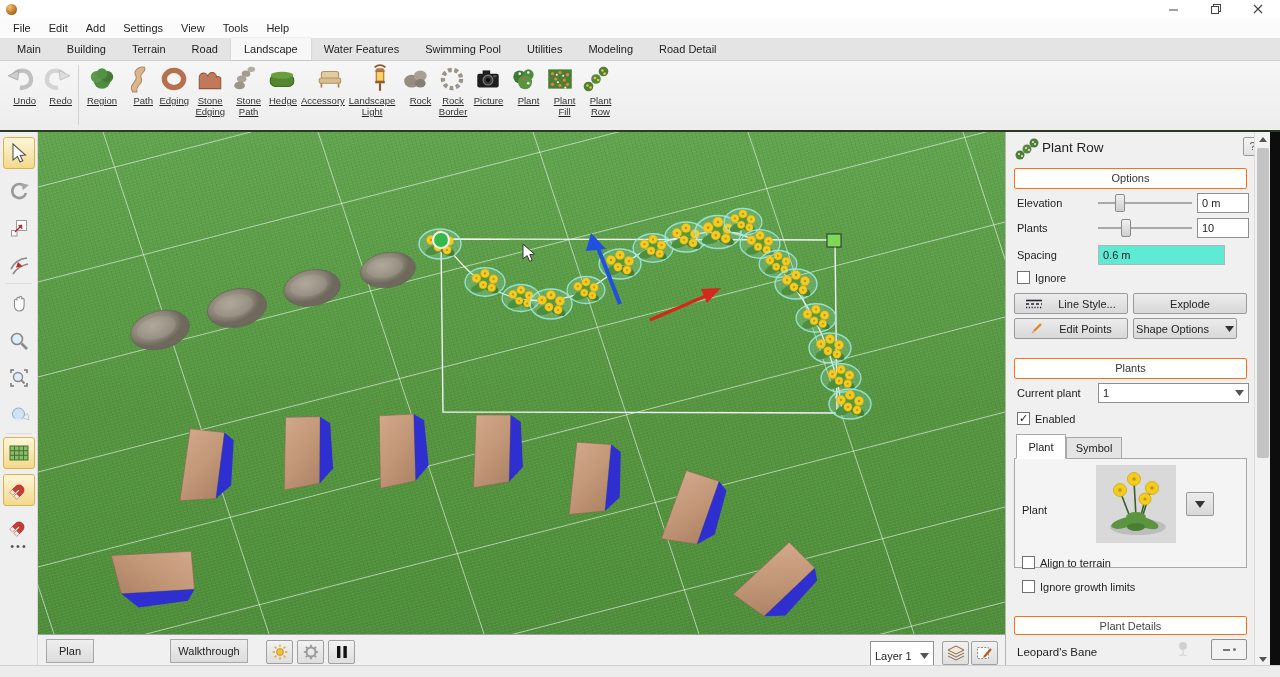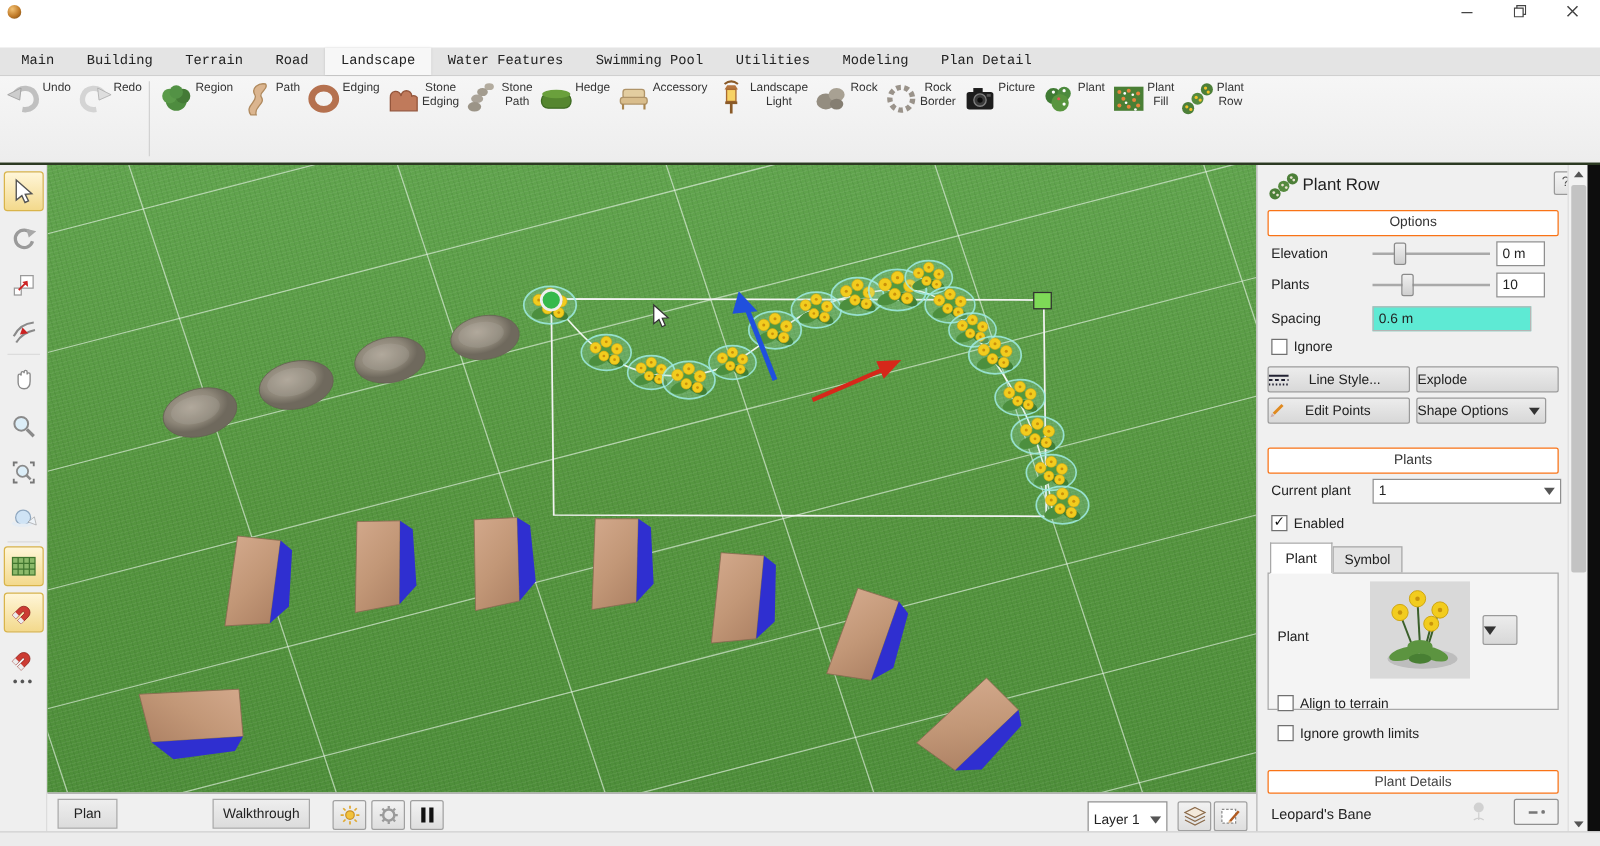--- a/index.html
+++ b/index.html
@@ -9,26 +9,26 @@
   
   #titlebar{position:absolute;left:0;top:0;width:1280px;height:18px;background:#fff;display:flex;align-items:center;}
   #appicon{width:11px;height:11px;border-radius:50%;background:radial-gradient(circle at 35% 30%,#f2c173,#c07a28 55%,#6e4312);margin:0 6px 0 6px;}
   #wintitle{font-size:11px;color:#333;}
   #wincontrols{position:absolute;right:6px;top:0;height:18px;display:flex;gap:26px;align-items:center;padding-right:8px;}
   .winbtn{width:16px;height:14px;display:flex;align-items:center;justify-content:center;}
   
   #menubar{position:absolute;left:0;top:18px;width:1280px;height:20px;background:#fbfbfb;display:flex;align-items:center;padding-left:4px;}
   .menuitem{font-size:11px;padding:2px 9px;color:#222;}
   
-  #tabbar{position:absolute;left:0;top:38px;width:1280px;height:23px;background:#e4e4e4;display:flex;align-items:stretch;padding-left:4px;border-bottom:1px solid #d0d0d0;font-family:Liberation Mono, monospace;}
+  #tabbar{position:absolute;left:0;top:38px;width:1280px;height:23px;background:#e4e4e4;display:flex;align-items:stretch;padding-left:4px;border-bottom:1px solid #d0d0d0;}
   .rtab{font-size:11px;padding:5px 13px 0 13px;color:#222;}
   .rtab.active{background:#f7f7f7;box-shadow:0 0 2px rgba(0,0,0,.15);}
   
   #toolbar{position:absolute;left:0;top:61px;width:1280px;height:69px;background:linear-gradient(180deg,#f6f6f6,#ededed);display:flex;align-items:flex-start;padding:2px 0 0 2px;}
-  .titem{display:flex;flex-direction:row;align-items:flex-start;padding:1px 2px;min-width:36px;}
+  .titem{display:flex;flex-direction:column;align-items:flex-end;padding:1px 2px;min-width:36px;text-decoration:underline;}
   .ticon{width:30px;height:30px;display:flex;align-items:center;justify-content:center;}
   .tlabel{font-size:9.5px;color:#333;text-align:center;line-height:1.15;margin-top:2px;white-space:pre-line;}
   .tsep{width:1px;height:60px;background:#d2d2d2;margin:2px 4px;}
   
   #main{position:absolute;left:0;top:130px;width:1280px;height:535px;border-top:2px solid #2c3a22;}
   
   #lefttools{position:absolute;left:0;top:0;width:38px;height:535px;background:#efefef;border-right:1px solid #d6d6d6;}
   .ltool{position:absolute;left:3px;width:32px;height:32px;border-radius:3px;display:flex;align-items:center;justify-content:center;}
   .ltool.sel{background:linear-gradient(180deg,#fff6d8,#f3d98c);border:1px solid #d9b44a;}
   .lsep{position:absolute;left:6px;width:26px;height:1px;background:#dcdcdc;}
@@ -40,26 +40,26 @@
   .vtab{position:absolute;top:4px;height:24px;font-size:11px;display:flex;align-items:center;justify-content:center;background:linear-gradient(180deg,#eee,#dcdcdc);border:1px solid #a8a8a8;color:#222;}
   .vtab.active{background:#fff;border-color:#8f8f8f;height:26px;top:5px;z-index:2;margin-top:48px;}
   .vbtn{position:absolute;top:5px;width:27px;height:24px;background:linear-gradient(180deg,#f2f2f2,#dedede);border:1px solid #a0a0a0;border-radius:2px;display:flex;align-items:center;justify-content:center;}
   #layersel{position:absolute;top:6px;width:64px;height:22px;background:#fff;border:1px solid #8f8f8f;font-size:11px;display:flex;align-items:center;padding:14px 4px;justify-content:space-between;}
   
   #rightpanel{position:absolute;left:1005px;top:0;width:249px;height:535px;background:#f0f0f0;border-left:1px solid #b5b5b5;font-size:11px;}
   #rp-title{position:absolute;left:36px;top:8px;font-size:13.5px;color:#222;}
   #rp-help{position:absolute;left:237px;top:5px;width:19px;height:19px;background:linear-gradient(180deg,#f4f4f4,#e2e2e2);border:1px solid #9a9a9a;border-radius:2px;text-align:center;line-height:17px;font-size:11px;color:#555;}
   .hdrbtn{position:absolute;left:8px;width:233px;height:21px;background:#fff;border:1px solid #f97316;border-radius:2px;text-align:center;line-height:19px;color:#333;}
   .rp-label{position:absolute;left:11px;color:#222;}
-  .rp-input{position:absolute;width:39px;height:20px;background:#fff;border:1px solid #8f8f8f;font-size:11px;padding:0 4px;display:flex;align-items:center;}
+  .rp-input{position:absolute;width:52px;height:20px;background:#fff;border:1px solid #8f8f8f;font-size:11px;padding:0 4px;display:flex;align-items:center;}
   .slider{position:absolute;height:20px;}
   .slider .track{position:absolute;left:0;right:0;top:9px;height:2px;background:#a9a9a9;}
   .slider .thumb{position:absolute;top:1px;width:10px;height:18px;background:linear-gradient(180deg,#f0f0f0,#cfcfcf);border:1px solid #8a8a8a;border-radius:2px;}
   .cb{position:absolute;width:13px;height:13px;background:#fff;border:1px solid #707070;font-size:11px;line-height:11px;text-align:center;color:#111;}
-  .gbtn{position:absolute;height:21px;background:linear-gradient(180deg,#ececec,#d8d8d8);border:1px solid #9a9a9a;border-radius:2px;display:flex;align-items:center;justify-content:flex-start;gap:16px;color:#222;}
+  .gbtn{position:absolute;height:21px;background:linear-gradient(180deg,#ececec,#d8d8d8);border:1px solid #9a9a9a;border-radius:2px;display:flex;align-items:center;justify-content:center;gap:16px;color:#222;}
   .ptab{position:absolute;font-size:11px;border:1px solid #a8a8a8;display:flex;align-items:center;justify-content:center;}
   .ghost{opacity:.22;}
   
   #vscroll{position:absolute;left:1254px;top:0;width:16px;height:535px;background:#f2f2f2;border-left:1px solid #dcdcdc;}
   .sarrow{position:absolute;left:0;width:16px;height:15px;display:flex;align-items:center;justify-content:center;font-size:9px;color:#555;}
   #sthumb{position:absolute;left:2px;top:16px;width:12px;height:310px;background:#c3c3c3;border-radius:2px;}
   #blackstrip{position:absolute;left:1270px;top:0;width:10px;height:535px;background:#0d0d0d;}
   #bottomstrip{position:absolute;left:0;top:665px;width:1280px;height:12px;background:#ececec;border-top:1px solid #cfcfcf;}
   svg{display:block;}
 </style>
@@ -83,32 +83,41 @@
           </svg>
         </div>
       <div class="winbtn">
           <svg width="10" height="10">
             <path d="M1,1 L9,9 M9,1 L1,9" stroke="#444" stroke-width="1.2"></path>
           </svg>
         </div>
     </div>
   </div>
 
+  <div id="menubar">
+    <span class="menuitem">File</span>
+    <span class="menuitem">Edit</span>
+    <span class="menuitem">Add</span>
+    <span class="menuitem">Settings</span>
+    <span class="menuitem">View</span>
+    <span class="menuitem">Tools</span>
+    <span class="menuitem">Help</span>
+  </div>
 
   <div id="tabbar">
     <span class="rtab">Main</span>
     <span class="rtab">Building</span>
     <span class="rtab">Terrain</span>
     <span class="rtab">Road</span>
     <span class="rtab active">Landscape</span>
     <span class="rtab">Water Features</span>
     <span class="rtab">Swimming Pool</span>
     <span class="rtab">Utilities</span>
     <span class="rtab">Modeling</span>
-    <span class="rtab">Plan Detail</span>
+    <span class="rtab">Road Detail</span>
   </div>
 
   <div id="toolbar">
     <div class="titem">
       <span class="ticon">
           <svg width="30" height="30" viewBox="0 0 28 28">
             <path d="M7,11 C11,4 21,5 23,12 C25,19 19,23 13,22" fill="none" stroke="#c0c0c0" stroke-width="4"></path>
             <polygon points="2,11 12,6 11,15" fill="#cdcdcd" stroke="#9a9a9a" stroke-width="0.6"></polygon>
           </svg>
         </span>

